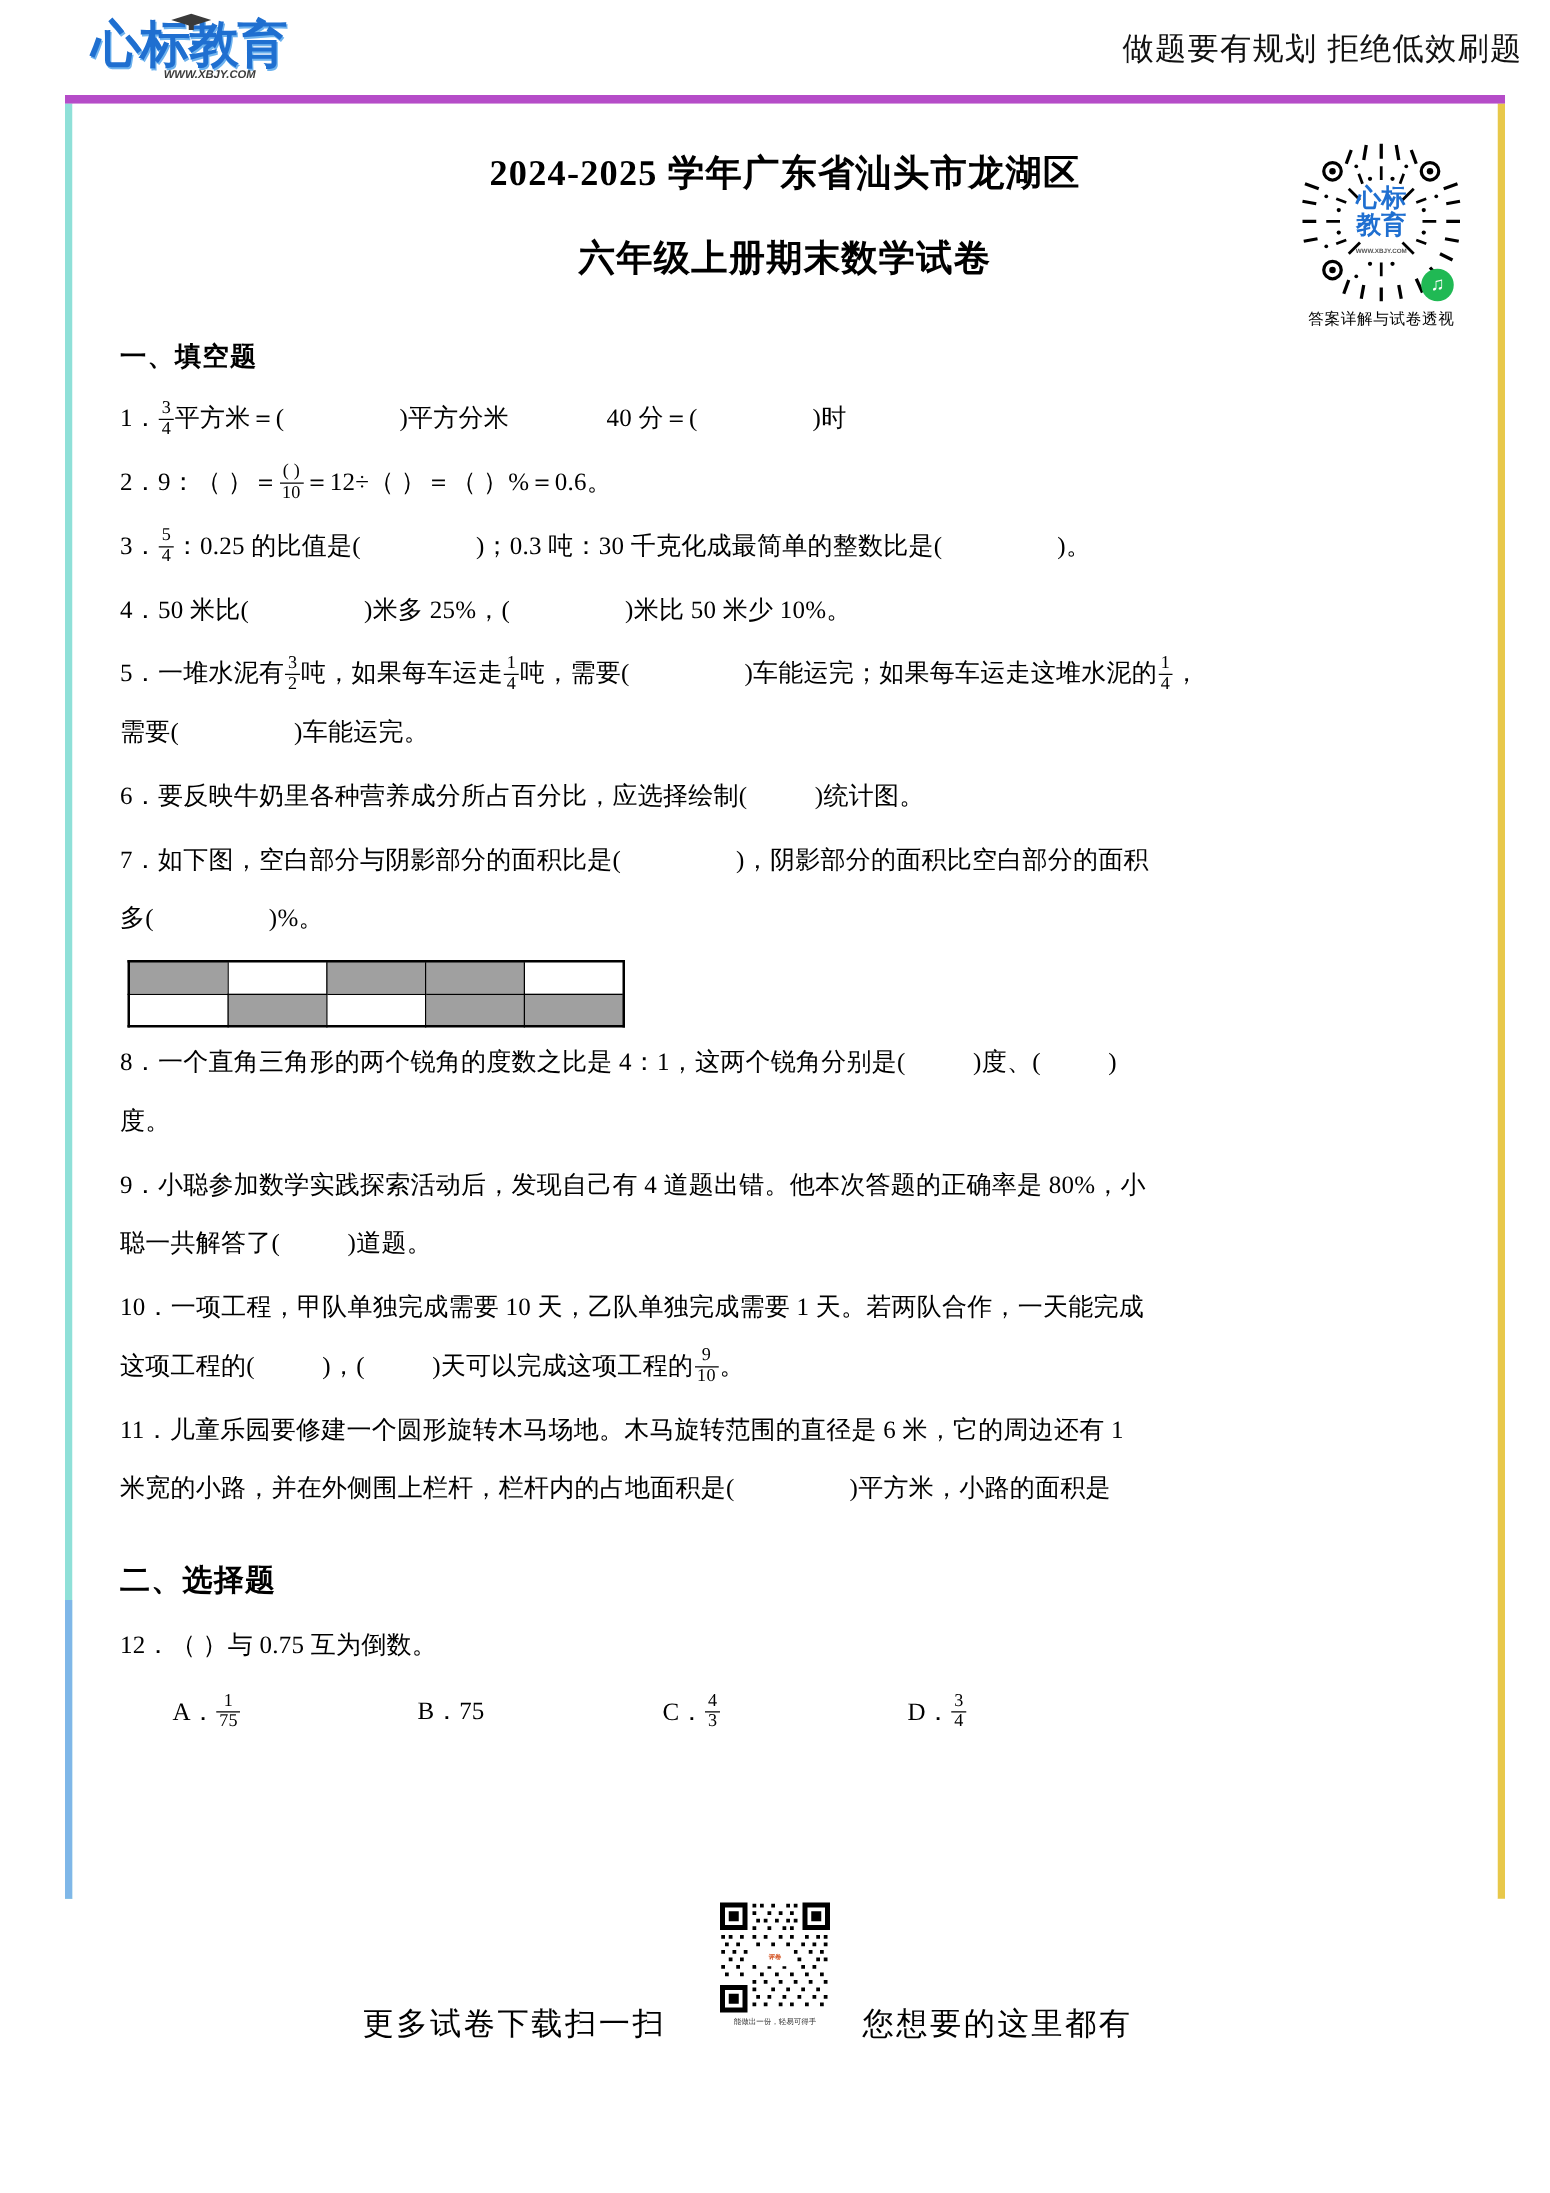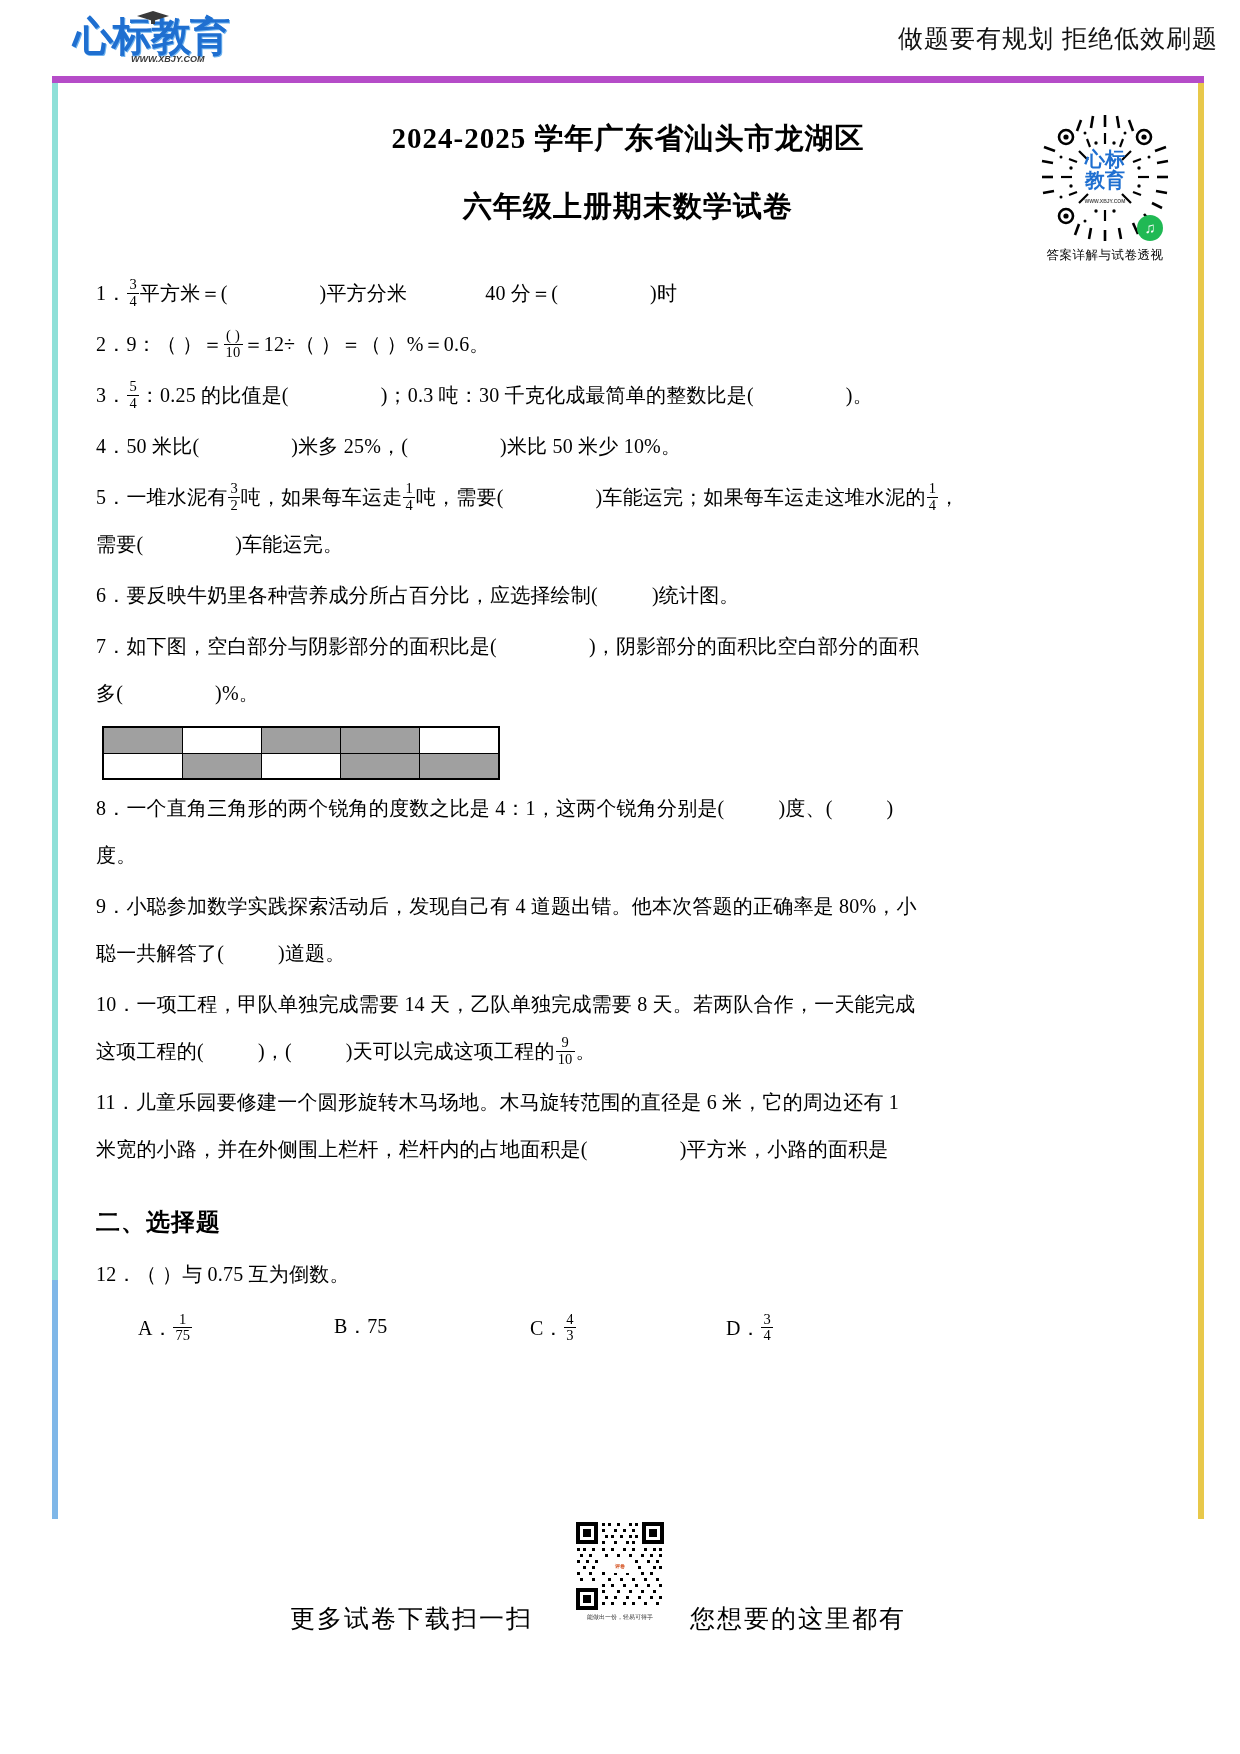--- a/index.html
+++ b/index.html
@@ -308,20 +308,21 @@
     </div>
     <div class="qr-caption">答案详解与试卷透视</div>
   </div>
 
   <h1 class="title">2024-2025 学年广东省汕头市龙湖区</h1>
   <h2 class="title2">六年级上册期末数学试卷</h2>
 
 
   <div class="content">
 
+    <div class="sec-head">一、填空题</div>
 
     <div class="q">
       <span>1．</span><span class="frac"><span class="num">3</span><span class="den">4</span></span><span>平方米＝(</span><span class="gap"></span><span>)平方分米</span><span class="sp"></span><span class="gap-xs"></span><span>40 分＝(</span><span class="gap"></span><span>)时</span>
     </div>
 
     <div class="q">
       <span>2．</span><span>9：（   ）＝</span><span class="frac"><span class="num">(  )</span><span class="den">10</span></span><span>＝12÷（   ）＝（   ）%＝0.6。</span>
     </div>
 
     <div class="q">
@@ -375,21 +376,21 @@
     </div>
 
     <div class="q q-wide">
       <span>9．</span><span>小聪参加数学实践探索活动后，发现自己有 4 道题出错。他本次答题的正确率是 80%，小</span>
     </div>
     <div class="q">
       <span>聪一共解答了(</span><span class="gap-s"></span><span>)道题。</span>
     </div>
 
     <div class="q q-wide">
-      <span>10．</span><span>一项工程，甲队单独完成需要 14 天，乙队单独完成需要 8 天。若两队合作，一天能完成</span>
+      <span>10．</span><span>一项工程，甲队单独完成需要 10 天，乙队单独完成需要 1 天。若两队合作，一天能完成</span>
     </div>
     <div class="q">
       <span>这项工程的(</span><span class="gap-s"></span><span>)，(</span><span class="gap-s"></span><span>)天可以完成这项工程的</span><span class="frac"><span class="num">9</span><span class="den">10</span></span><span>。</span>
     </div>
 
     <div class="q q-wide">
       <span>11．</span><span>儿童乐园要修建一个圆形旋转木马场地。木马旋转范围的直径是 6 米，它的周边还有 1</span>
     </div>
     <div class="q q-wide">
       <span>米宽的小路，并在外侧围上栏杆，栏杆内的占地面积是(</span><span class="gap"></span><span>)平方米，小路的面积是</span>

